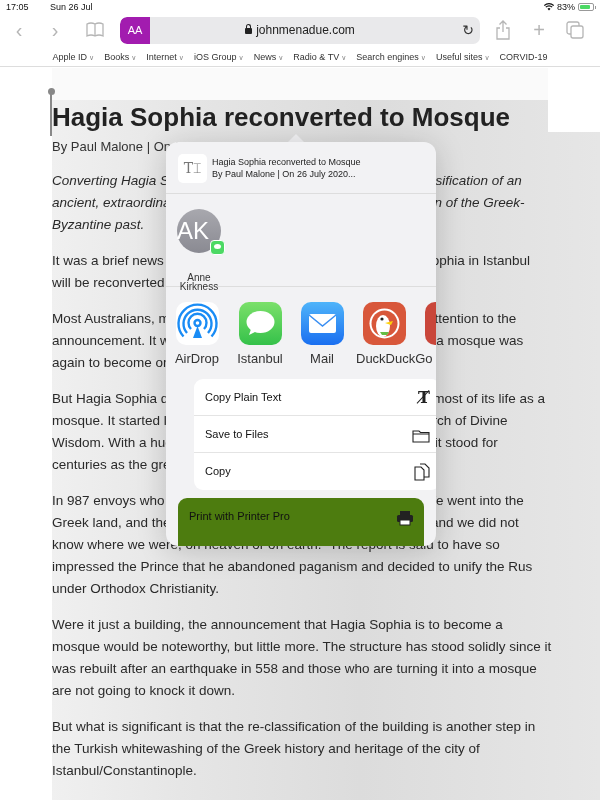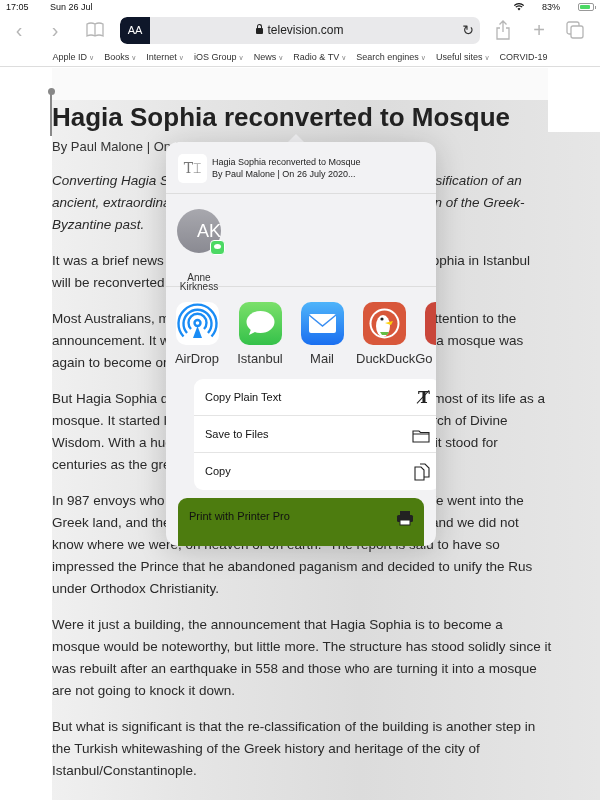--- a/index.html
+++ b/index.html
@@ -3,31 +3,31 @@
 <meta charset="utf-8">
 <style>
   * { box-sizing: border-box; margin: 0; padding: 0; }
   html, body { width: 600px; height: 800px; overflow: hidden; background: #ffffff; }
   body { font-family: "Liberation Sans", sans-serif; color: #222; position: relative; }
 
   
   .statusbar { position: absolute; top: 0; left: 0; width: 600px; height: 14px; font-size: 9px; color: #111; }
   .statusbar .time { position: absolute; left: 6px; top: 2px; }
   .statusbar .date { position: absolute; left: 50px; top: 2px; }
-  .statusbar .right { position: absolute; right: 6px; top: 2px; display: flex; align-items: center; gap: 18px; }
+  .statusbar .right { position: absolute; right: 6px; top: 2px; display: flex; align-items: center; gap: 3px; }
   .wifi { width: 10px; height: 8px; display: inline-block; }
   .battery { width: 16px; height: 8px; border: 1px solid #999; border-radius: 2px; position: relative; display: inline-block; }
   .battery .fill { position: absolute; left: 1px; top: 1px; bottom: 1px; background: #4cd964; border-radius: 1px; }
   .battery::after { content: ""; position: absolute; right: -3px; top: 2px; width: 1.5px; height: 3px; background: #999; }
 
   
   .toolbar { position: absolute; top: 16px; left: 0; width: 600px; height: 28px; }
   .tb-icon { position: absolute; top: 3px; width: 22px; height: 22px; color: #b5b5b5; font-size: 20px; line-height: 22px; text-align: center; }
   .addressbar { position: absolute; left: 120px; top: 1px; width: 360px; height: 27px; background: #e9e9eb; border-radius: 7px; overflow: hidden; }
-  .aa-btn { position: absolute; left: 0; top: 0; width: 30px; height: 27px; background: #0f172a; color: #fff; font-size: 11px; line-height: 27px; text-align: center; border-radius: 7px 0 0 7px; }
+  .aa-btn { position: absolute; left: 0; top: 0; width: 30px; height: 27px; background: #a21caf; color: #fff; font-size: 11px; line-height: 27px; text-align: center; border-radius: 7px 0 0 7px; }
   .url { position: absolute; left: 0; right: 0; top: 0; height: 27px; line-height: 27px; text-align: center; font-size: 12px; color: #222; }
   .lock { display: inline-block; width: 7px; height: 6px; background: #222; border-radius: 1px; position: relative; margin-right: 4px; vertical-align: 0px; }
   .lock::before { content: ""; position: absolute; left: 1px; top: -4px; width: 3px; height: 4px; border: 1px solid #222; border-bottom: none; border-radius: 3px 3px 0 0; }
   .reload { position: absolute; right: 6px; top: 0; height: 27px; line-height: 27px; font-size: 14px; color: #333; }
 
   
   .favbar { position: absolute; top: 47px; left: 0; width: 600px; height: 20px; display: flex; justify-content: center; gap: 10px; font-size: 9px; color: #333; align-items: center; border-bottom: 1px solid #ddd; }
   .fav { white-space: nowrap; }
   .fav .chev { color: #888; font-size: 7px; margin-left: 2px; }
 
@@ -49,21 +49,21 @@
   
   .popover { position: absolute; left: 166px; top: 142px; width: 270px; height: 404px; background: #f2f2f4; border-radius: 12px; box-shadow: 0 4px 30px rgba(0,0,0,0.18); overflow: hidden; }
   .popover-arrow { position: absolute; left: 287px; top: 134px; width: 0; height: 0; border-left: 9px solid transparent; border-right: 9px solid transparent; border-bottom: 9px solid #f2f2f4; }
 
   .pv-header { position: absolute; left: 0; top: 0; width: 100%; height: 52px; border-bottom: 1px solid #ddd; }
   .pv-thumb { position: absolute; left: 12px; top: 12px; width: 29px; height: 29px; background: #fff; border-radius: 5px; font-size: 14px; color: #777; line-height: 29px; text-align: center; font-family: "DejaVu Serif", serif; }
   .pv-title { position: absolute; left: 46px; top: 14px; font-size: 9px; color: #222; line-height: 12px; white-space: nowrap; }
 
   .pv-people { position: absolute; left: 0; top: 53px; width: 100%; height: 92px; border-bottom: 1px solid #ddd; }
   .person { position: absolute; left: 10px; top: 14px; width: 46px; text-align: center; }
-  .avatar { width: 44px; height: 44px; border-radius: 50%; background: linear-gradient(#a8a8ae, #8a8a92); color: #fff; font-size: 18px; line-height: 44px; text-align: right; position: relative; margin: 0 auto; }
+  .avatar { width: 44px; height: 44px; border-radius: 50%; background: linear-gradient(#a8a8ae, #8a8a92); color: #fff; font-size: 24px; line-height: 44px; text-align: left; position: relative; margin: 0 auto; }
   .badge-msg { position: absolute; right: -4px; bottom: -2px; width: 15px; height: 15px; background: #4cd964; border-radius: 4px; border: 1.5px solid #fff; }
   .badge-msg::before { content: ""; position: absolute; left: 3px; top: 3px; width: 7px; height: 5px; background: #fff; border-radius: 50%; }
   .person-name { font-size: 10px; color: #333; line-height: 9px; margin-top: 20px; }
 
   .pv-apps { position: absolute; left: 0; top: 146px; width: 100%; height: 80px; }
   .app { position: absolute; top: 14px; width: 56px; text-align: center; }
   .app-icon { width: 43px; height: 43px; border-radius: 10px; margin: 0 auto; position: relative; overflow: hidden; }
   .app-label { font-size: 13px; color: #333; margin-top: 6px; white-space: nowrap; }
   .ic-airdrop { background: #fff; }
   .ic-messages { background: linear-gradient(#7be06a, #35c14a); }
@@ -98,21 +98,21 @@
 
 <div class="toolbar">
   <span class="tb-icon" style="left:8px;">‹</span>
   <span class="tb-icon" style="left:44px;">›</span>
   <span class="tb-icon" style="left:84px; font-size:14px;">
     <svg width="18" height="16" viewBox="0 0 18 16" style="margin-top:3px">
         <path d="M1 2 Q5 0 9 2 Q13 0 17 2 V14 Q13 12 9 14 Q5 12 1 14 Z M9 2 V14" stroke="#b5b5b5" stroke-width="1.3" fill="none"></path>
       </svg>
   </span>
   <div class="addressbar">
-    <div class="url"><span class="lock"></span><span>television.com</span></div>
+    <div class="url"><span class="lock"></span><span>johnmenadue.com</span></div>
     <div class="aa-btn">AA</div>
     <span class="reload">↻</span>
   </div>
   <span class="tb-icon" style="left:492px;">
     <svg width="16" height="20" viewBox="0 0 16 20" style="margin-top:1px">
         <path d="M8 1 V12 M4.5 4.5 L8 1 L11.5 4.5 M5 8 H2 V19 H14 V8 H11" stroke="#b5b5b5" stroke-width="1.3" fill="none"></path>
       </svg>
   </span>
   <span class="tb-icon" style="left:528px;">+</span>
   <span class="tb-icon" style="left:564px;">

